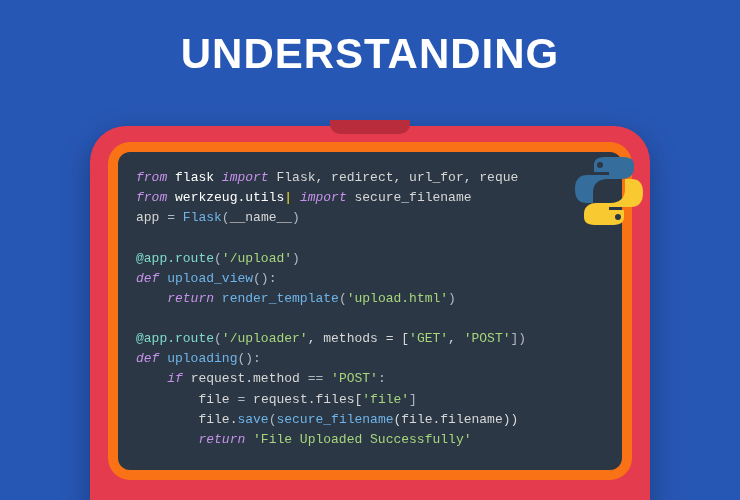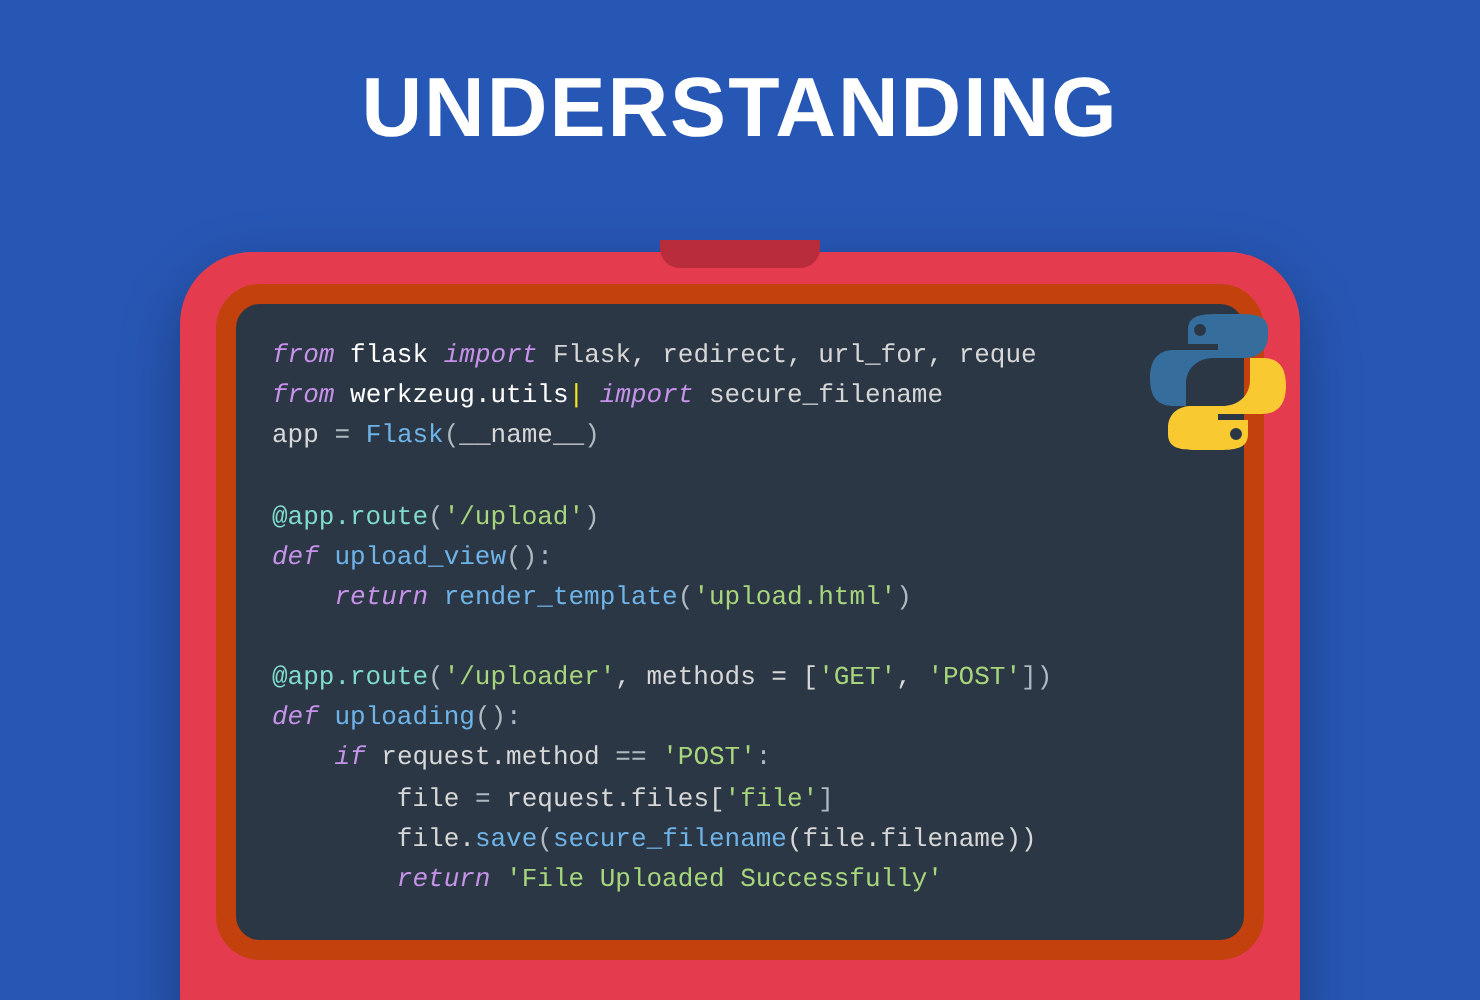--- a/index.html
+++ b/index.html
@@ -38,21 +38,21 @@
   position: absolute;
   top: -6px;
   left: 50%;
   transform: translateX(-50%);
   width: 80px;
   height: 14px;
   background: #b92c3c;
   border-radius: 0 0 10px 10px;
 }
 .device-inner {
-  background: #c2410c;
+  background: #f97316;
   border-radius: 22px;
   padding: 10px;
 }
 .code-panel {
   background: #2b3744;
   border-radius: 12px;
   padding: 16px 18px 20px 18px;
   font-family: "Courier New", Consolas, monospace;
   font-size: 13px;
   line-height: 1.55;

